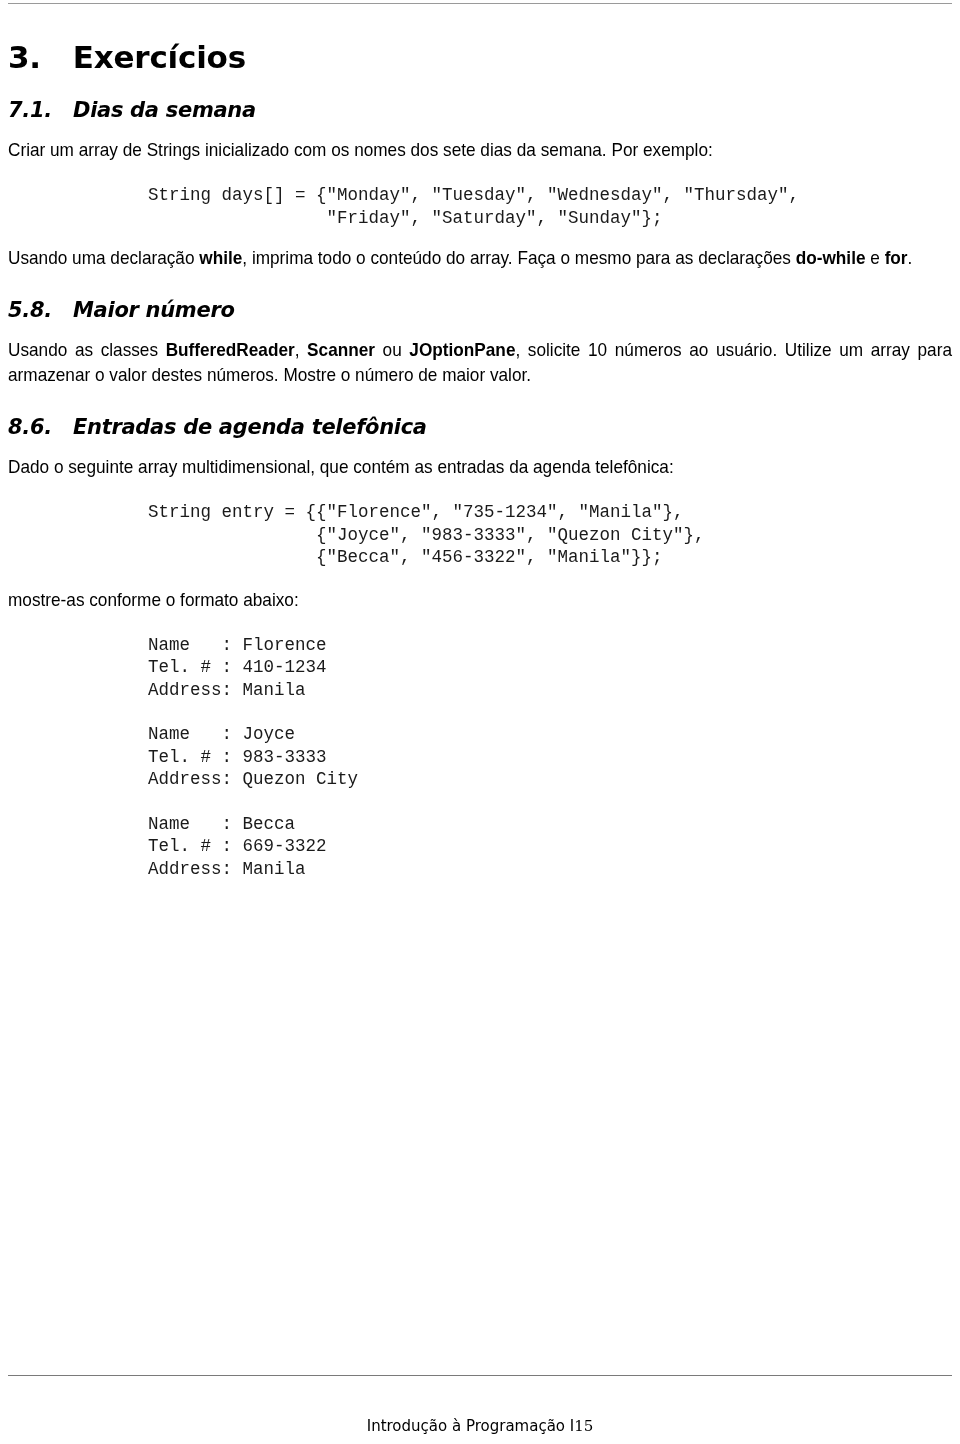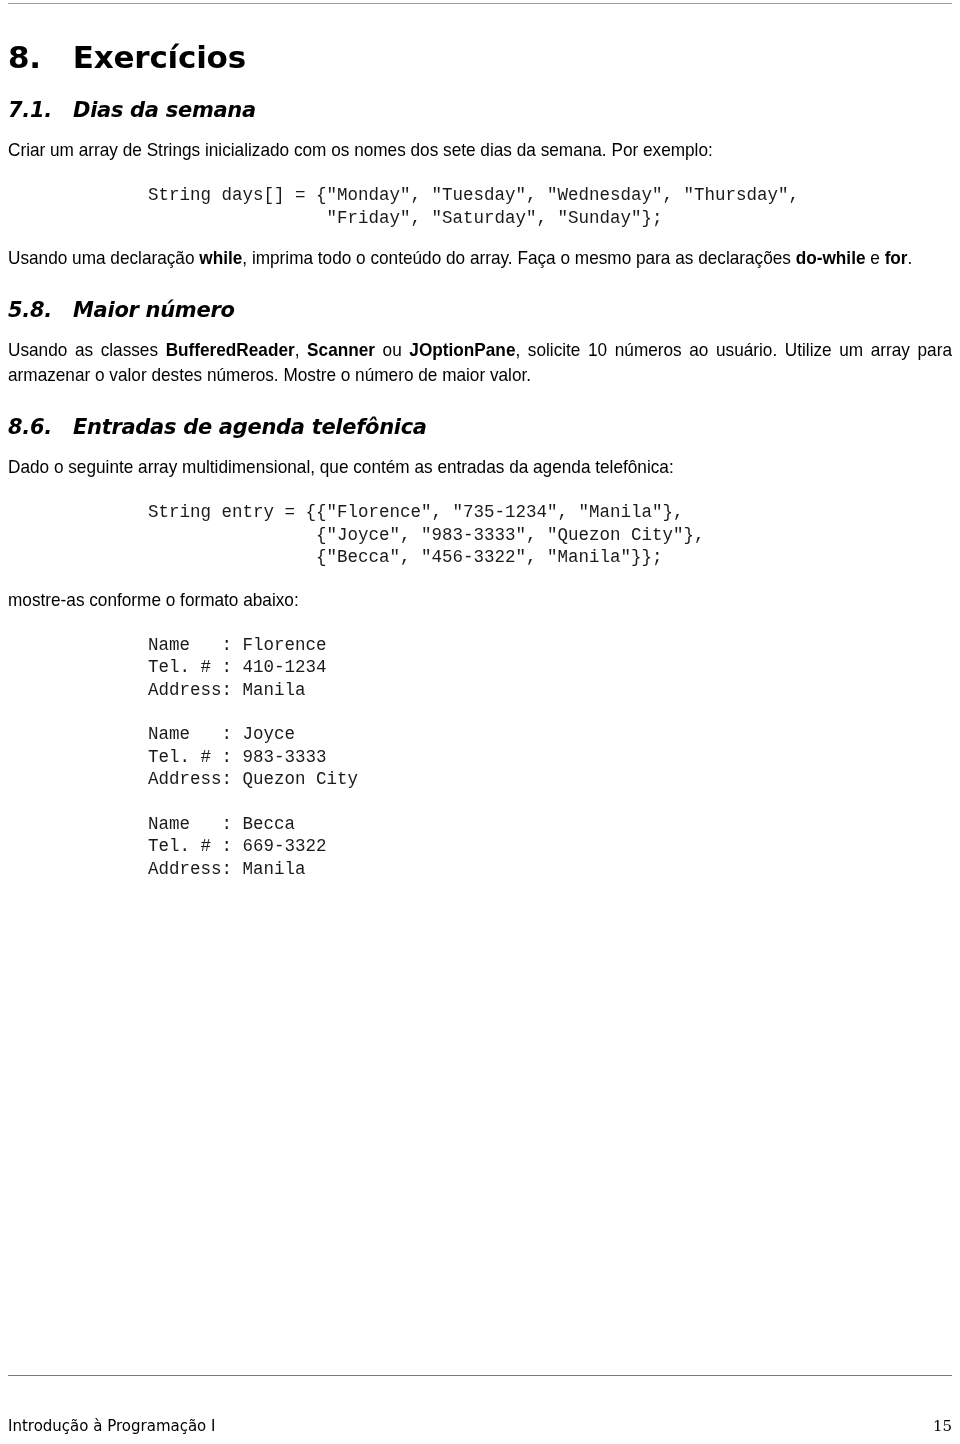--- a/index.html
+++ b/index.html
@@ -126,41 +126,41 @@
   }
   .footer-rule {
     border: 0;
     border-top: 1px solid #7a7a7a;
     height: 0;
     width: 944px;
     margin: 0 0 5px 0;
   }
   .footer-row {
     display: flex;
-    justify-content: space-between;
+    justify-content: center;
     align-items: baseline;
     font-family: "DejaVu Sans", sans-serif;
     font-size: 15px;
     line-height: 20px;
     margin-top: 40px;
   }
   .footer-page { font-family: "DejaVu Serif", serif; font-size: 15px; }
 </style>
 </head>
 <body>
 
 <div class="page">
 
   <div class="header">
     <hr class="header-rule">
   </div>
 
   <div class="content">
 
-    <h1 class="chapter">8.   Exercícios</h1>
+    <h1 class="chapter">3.   Exercícios</h1>
 
     <div class="sp-a"></div>
 
     <h2 class="section">7.1.   Dias da semana</h2>
 
     <div class="sp-c"></div>
 
     <p class="body">Criar um array de Strings inicializado com os nomes dos sete dias da semana. Por exemplo:</p>
 
     <div class="sp-d"></div>

